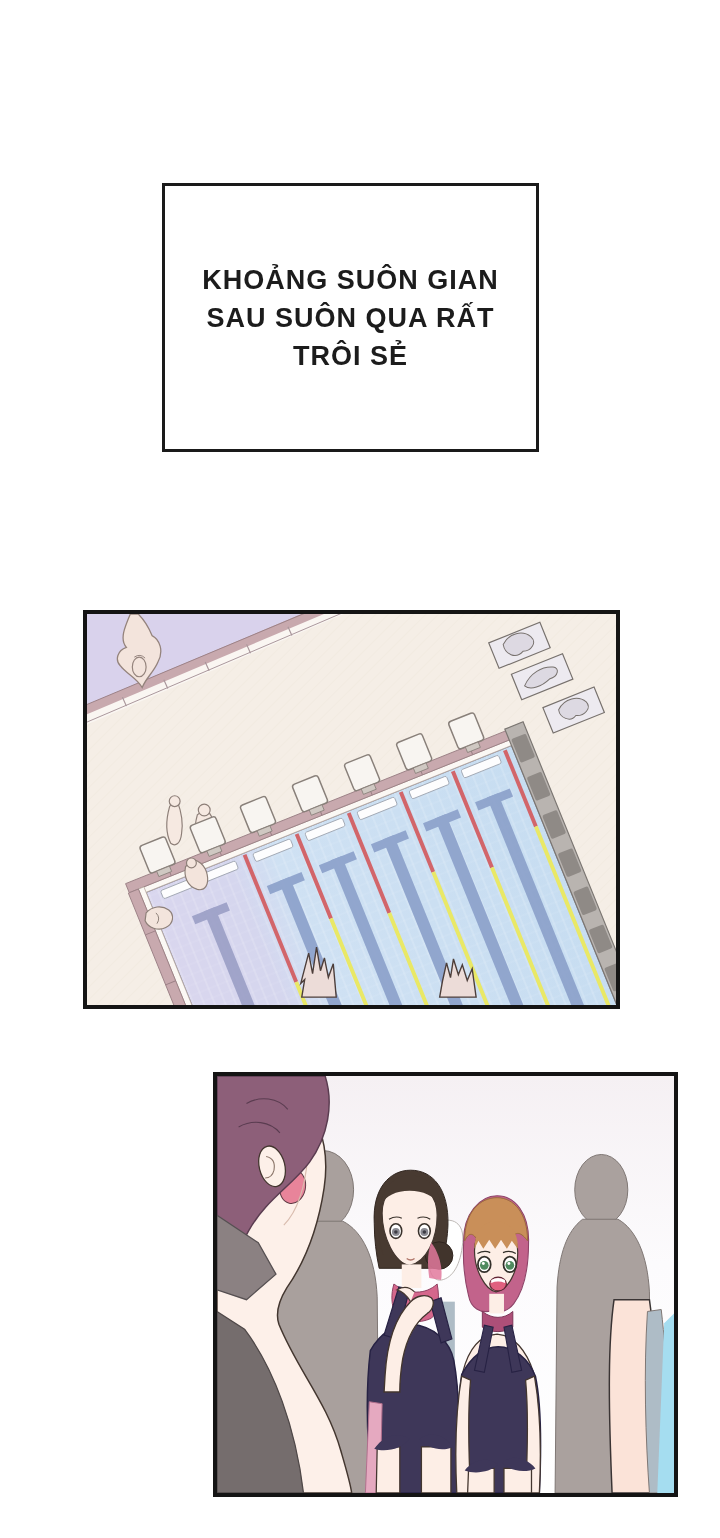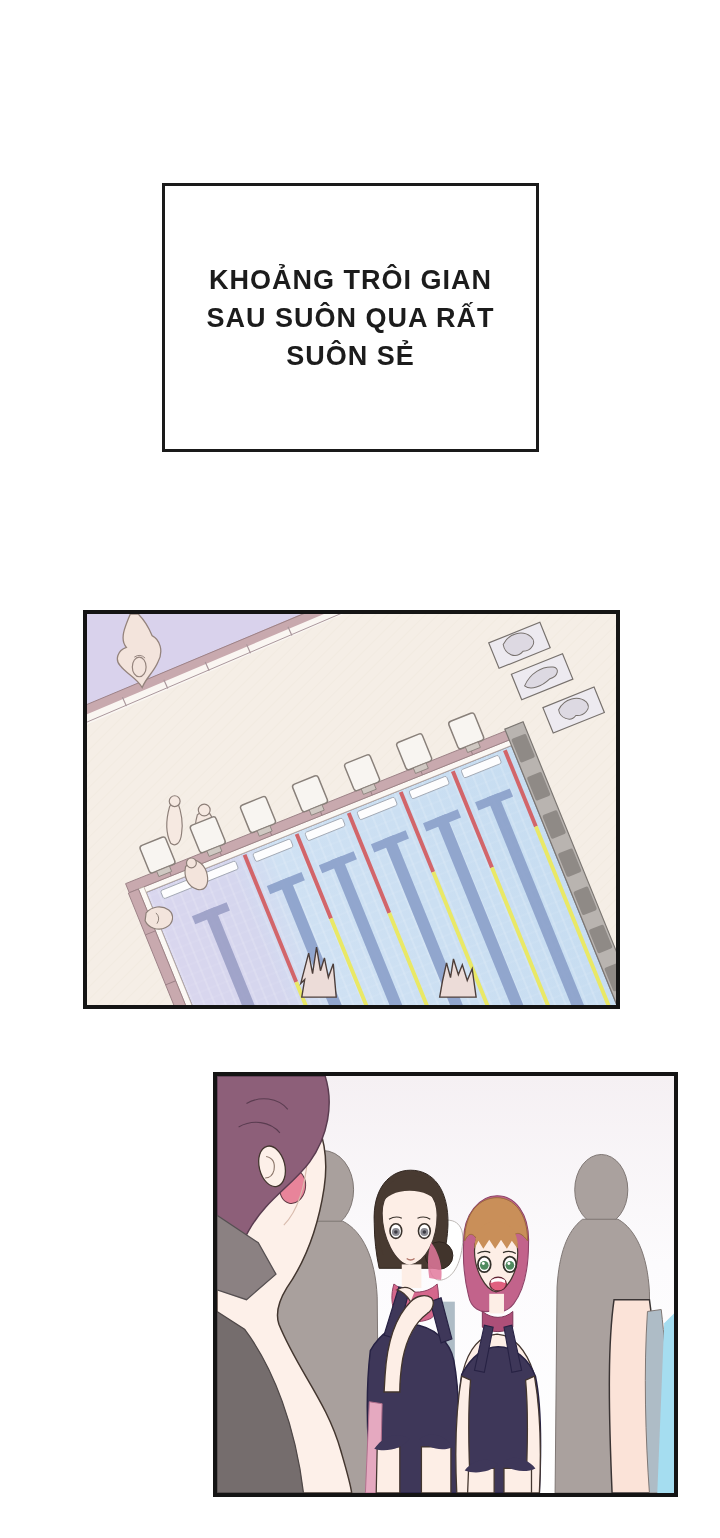--- a/index.html
+++ b/index.html
@@ -14,23 +14,23 @@
   .pool-panel{left:83px;top:610px;width:537px;height:399px;}
   .group-panel{left:213px;top:1072px;width:465px;height:425px;}
   .art-panel svg{position:absolute;left:0;top:0;width:100%;height:100%;display:block;}
 </style>
 </head>
 <body>
 
 <div class="page">
 
   <div class="panel caption-box">
-    <div class="caption-line">KHOẢNG TRÔI GIAN</div>
+    <div class="caption-line">KHOẢNG SUÔN GIAN</div>
     <div class="caption-line">SAU SUÔN QUA RẤT</div>
-    <div class="caption-line">SUÔN SẺ</div>
+    <div class="caption-line">TRÔI SẺ</div>
   </div>
 
   <div class="panel art-panel pool-panel">
     <svg viewBox="0 0 537 399" preserveAspectRatio="none">
       <defs>
         <linearGradient id="waterGrad" x1="0" y1="0" x2="1" y2="0">
           <stop offset="0" stop-color="#d9d6ee"></stop>
           <stop offset="0.22" stop-color="#d5d6ee"></stop>
           <stop offset="0.34" stop-color="#cfe1f3"></stop>
           <stop offset="1" stop-color="#c7ddf1"></stop>

